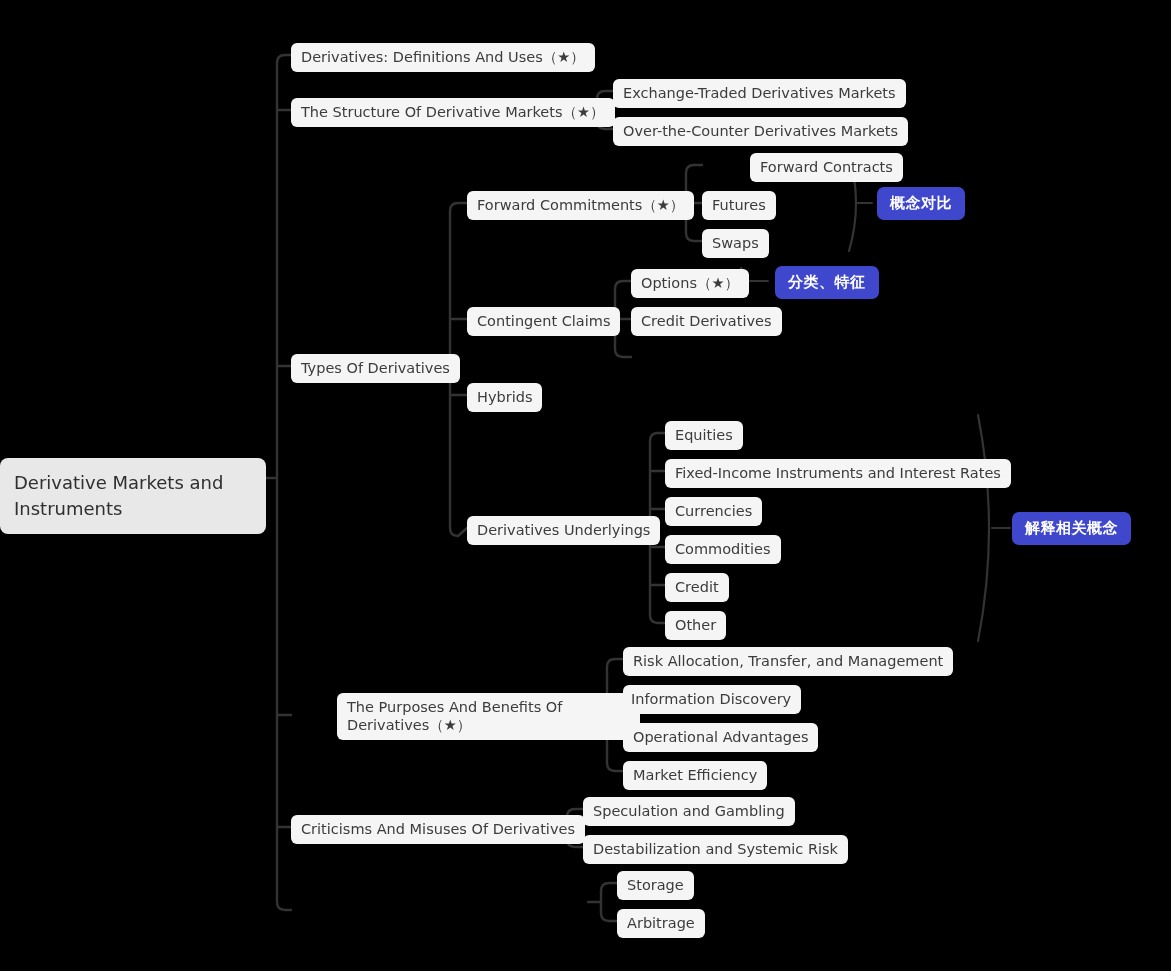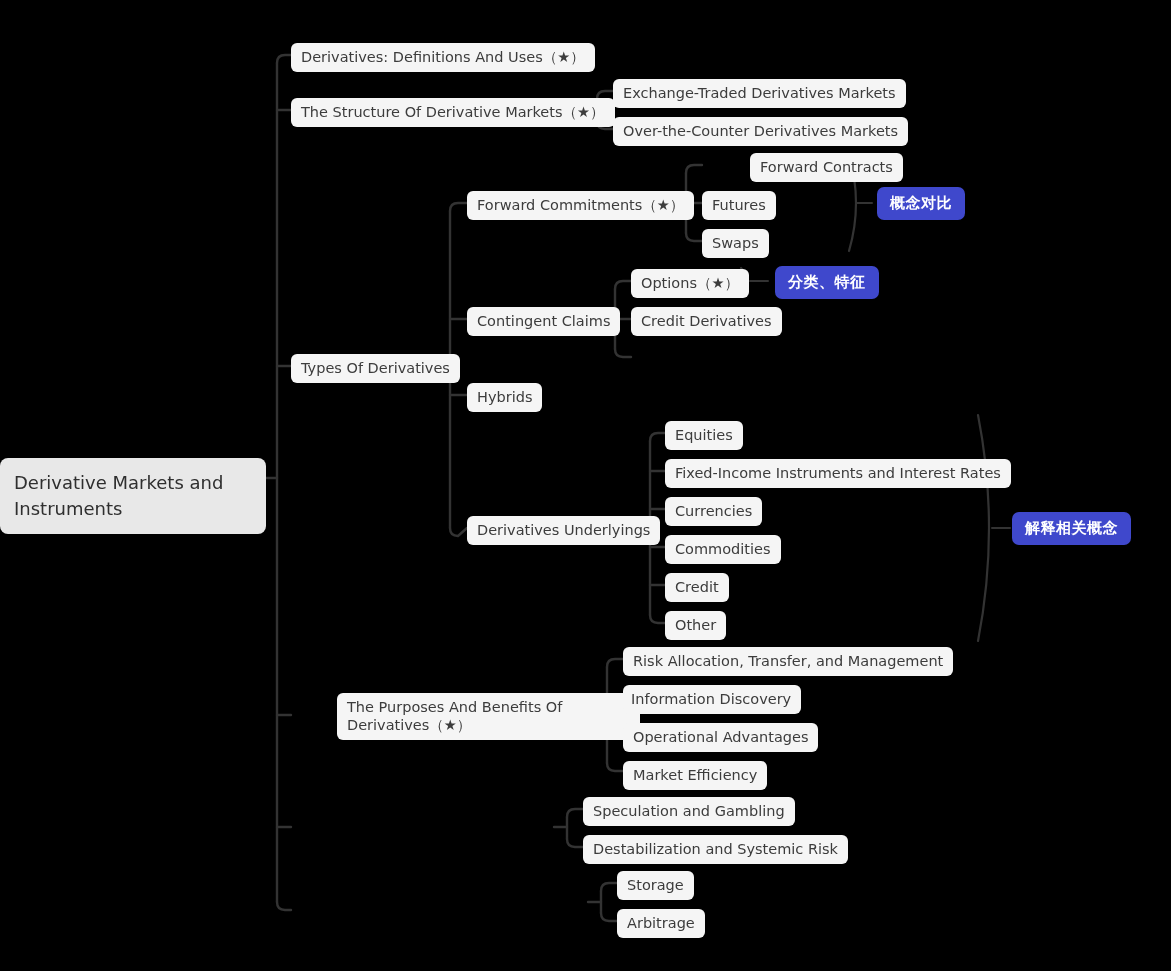--- a/index.html
+++ b/index.html
@@ -134,20 +134,21 @@
   <div class="node root" style="left:0px;top:447px;width:266px;margin-top:11px;">Derivative Markets and Instruments</div>
 
   <div class="node" style="left:291px;top:43px;">Derivatives: Definitions And Uses（★）</div>
 
   <div class="node" style="left:291px;top:98px;">The Structure Of Derivative Markets（★）</div>
 
   <div class="node" style="left:291px;top:354px;">Types Of Derivatives</div>
 
   <div class="node wrap" style="left:291px;top:693px;width:303px;margin-left:46px;">The Purposes And Benefits Of Derivatives（★）</div>
 
+  <div class="node" style="left:291px;top:815px;">Criticisms And Misuses Of Derivatives</div>
 
 
   <div class="node" style="left:613px;top:79px;">Exchange-Traded Derivatives Markets</div>
   <div class="node" style="left:613px;top:117px;">Over-the-Counter Derivatives Markets</div>
 
   <div class="node" style="left:467px;top:191px;">Forward Commitments（★）</div>
   <div class="node" style="left:467px;top:307px;">Contingent Claims</div>
   <div class="node" style="left:467px;top:383px;">Hybrids</div>
   <div class="node" style="left:467px;top:516px;">Derivatives Underlyings</div>
 

